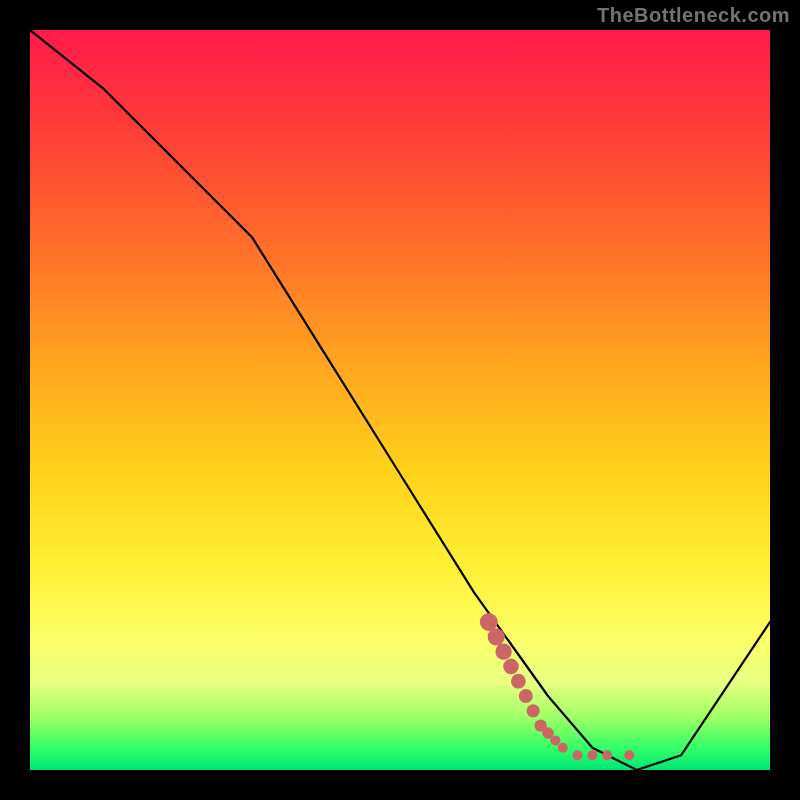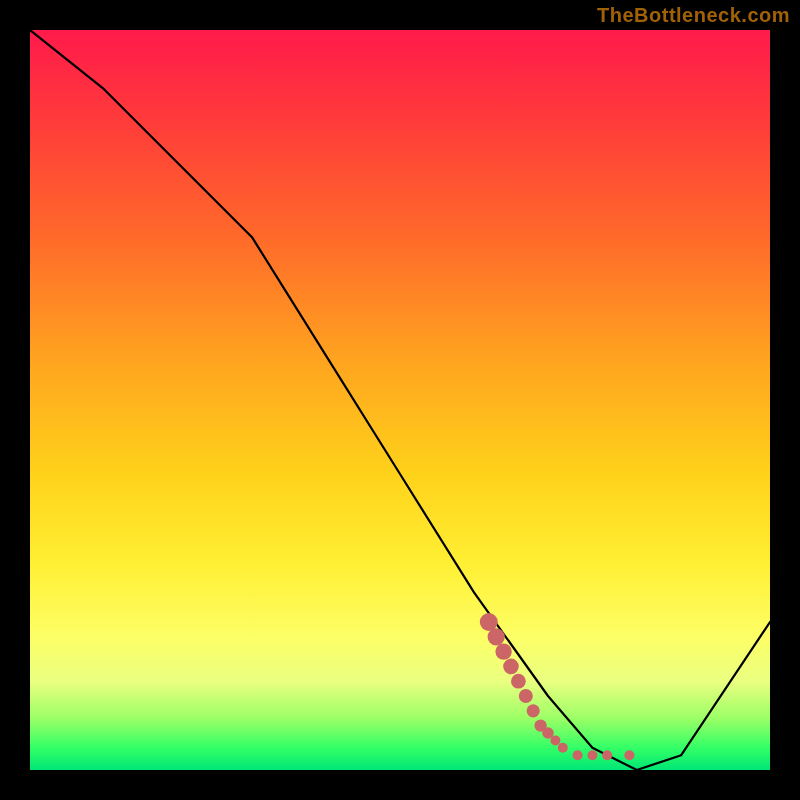--- a/index.html
+++ b/index.html
@@ -14,21 +14,21 @@
   .outer {
     width: 800px;
     height: 800px;
     background: #000;
     position: relative;
   }
   .watermark {
     position: absolute;
     top: 4px;
     right: 10px;
-    color: #a16207;
+    color: #737373;
     font-size: 20px;
     font-weight: bold;
     letter-spacing: 0.5px;
     user-select: none;
   }
   .plot {
     position: absolute;
     left: 30px;
     top: 30px;
     width: 740px;

